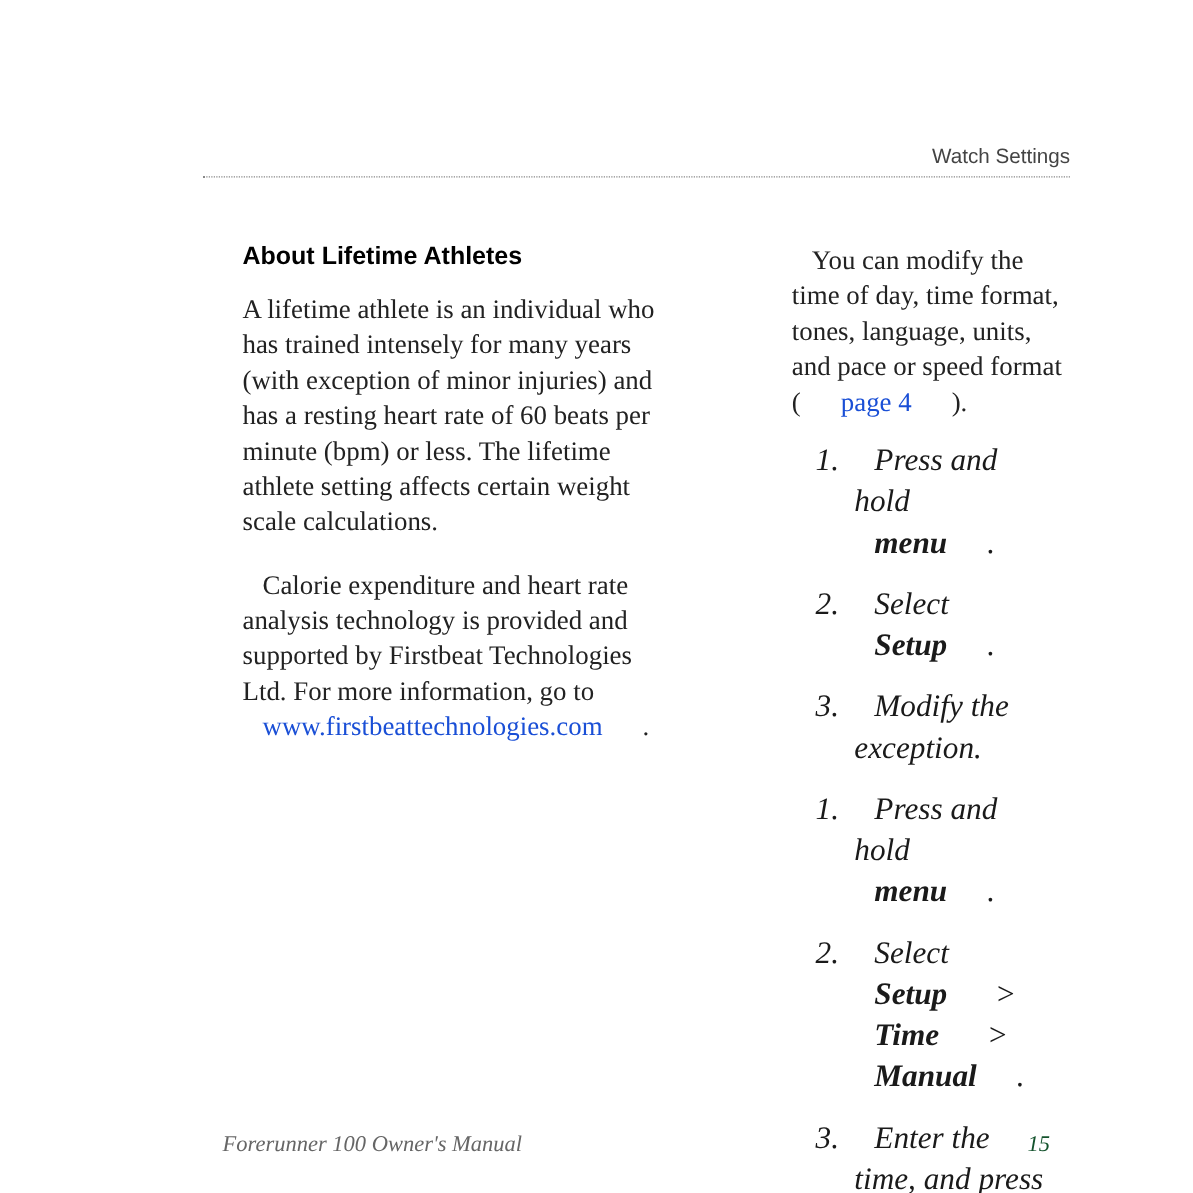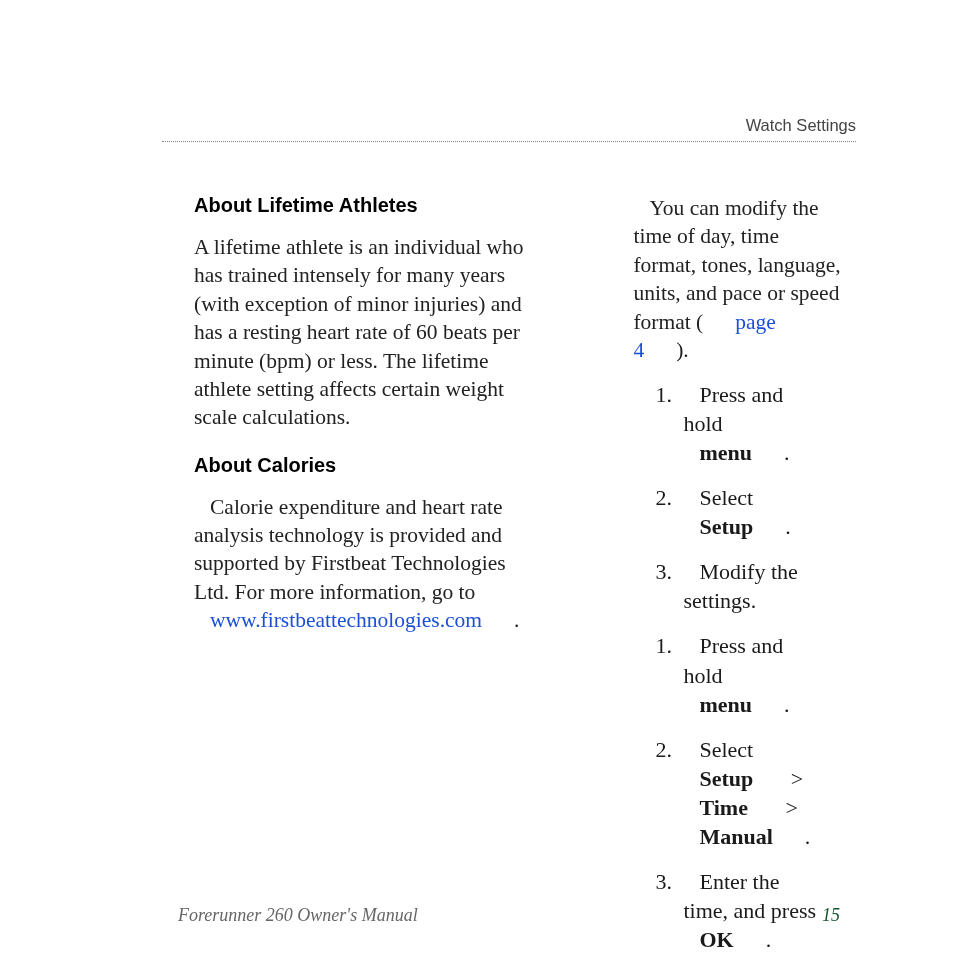--- a/index.html
+++ b/index.html
@@ -57,24 +57,25 @@
     .para { margin-bottom: 22px; }
     .link { color: #1a4fd6; text-decoration: none; }
     .bold { font-weight: bold; }
     ol.steps {
       list-style: decimal;
       padding-left: 28px;
       margin-top: 14px;
       margin-bottom: 8px;
     }
     ol.steps li {
-      font-size: 22px;
+      font-size: 25px;
       line-height: 1.32;
       margin-bottom: 10px;
       padding-left: 6px;
+      font-style: italic;
     }
     .footer {
       position: absolute;
       left: 98px;
       right: 98px;
       bottom: 44px;
       display: flex;
       justify-content: space-between;
       align-items: baseline;
       font-family: "Times New Roman", Times, serif;
@@ -95,55 +96,54 @@
 
 <div class="page">
   <div class="running-header">Watch Settings</div>
 
   <div class="columns">
 
     <div class="col">
       <div class="sans-heading h-sub">About Lifetime Athletes</div>
       <div class="body-text para">A lifetime athlete is an individual who has trained intensely for many years (with exception of minor injuries) and has a resting heart rate of 60 beats per minute (bpm) or less. The lifetime athlete setting affects certain weight scale calculations.</div>
 
-      <div class="sans-heading h-sub">About Calories</div>
       <div class="body-text para">
         <span>Calorie expenditure and heart rate analysis technology is provided and supported by Firstbeat Technologies Ltd. For more information, go to </span><a class="link" href="#">www.firstbeattechnologies.com</a><span>.</span>
       </div>
     </div>
 
     <div class="col">
       <div class="body-text">
         <span>You can modify the time of day, time format, tones, language, units, and pace or speed format (</span><a class="link" href="#">page 4</a><span>).</span>
       </div>
 
       <ol class="steps">
         <li>
           <span>Press and hold </span><span class="bold">menu</span><span>.</span>
         </li>
         <li>
           <span>Select </span><span class="bold">Setup</span><span>.</span>
         </li>
         <li>
-          <span>Modify the settings.</span>
+          <span>Modify the exception.</span>
         </li>
       </ol>
 
 
       <ol class="steps">
         <li>
           <span>Press and hold </span><span class="bold">menu</span><span>.</span>
         </li>
         <li>
           <span>Select </span><span class="bold">Setup</span><span> &gt; </span><span class="bold">Time</span><span> &gt; </span><span class="bold">Manual</span><span>.</span>
         </li>
         <li>
           <span>Enter the time, and press </span><span class="bold">OK</span><span>.</span>
         </li>
       </ol>
     </div>
   </div>
 
   <div class="footer">
-    <span class="footer-title">Forerunner 260 Owner's Manual</span>
+    <span class="footer-title">Forerunner 100 Owner's Manual</span>
     <span class="footer-page">15</span>
   </div>
 </div>
 
 </body></html>

